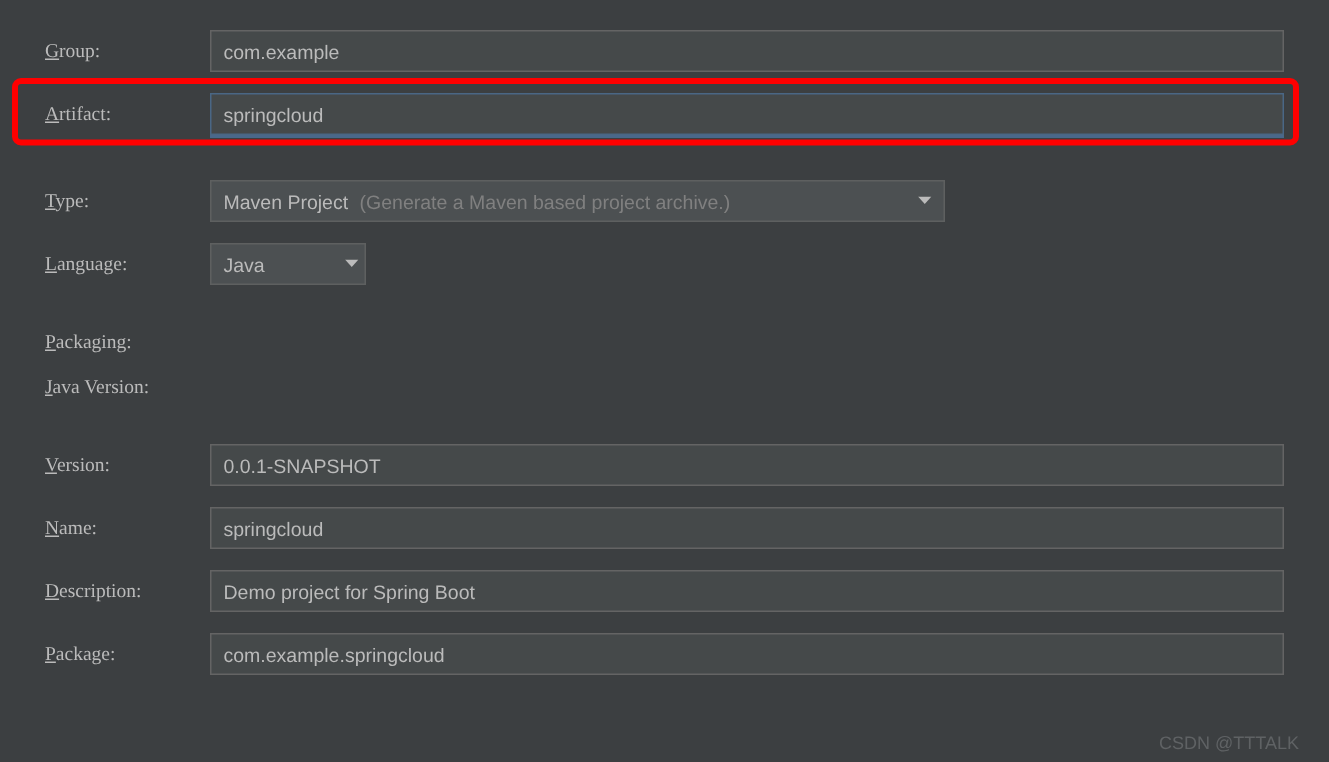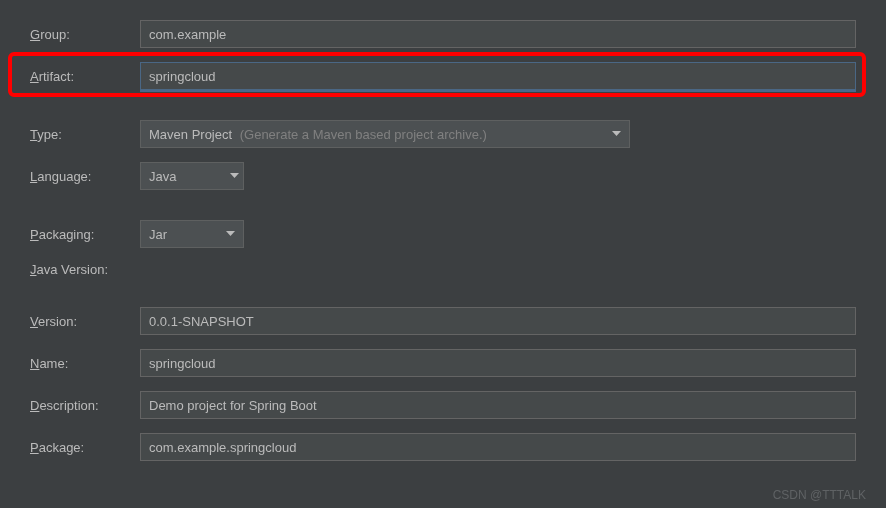--- a/index.html
+++ b/index.html
@@ -19,20 +19,21 @@
       position: relative;
     }
     .form-row {
       display: flex;
       align-items: center;
       margin-bottom: 14px;
     }
     .label-col {
       width: 110px;
       flex-shrink: 0;
+      font-family: Liberation Serif, serif;
     }
     .label-col .underline {
       text-decoration: underline;
     }
     .input-text {
       flex: 1;
       background-color: #45494a;
       border: 1px solid #646464;
       color: #bbbbbb;
       padding: 3px 8px;
@@ -142,28 +143,20 @@
           <path d="M0 0 L9 0 L4.5 5 Z" fill="#bbbbbb"></path>
         </svg>
     </span>
   </div>
 </div>
 
 <div class="spacer"></div>
 
 <div class="form-row">
   <div class="label-col"><span class="underline">P</span><span>ackaging:</span></div>
-  <div class="select-box small-select">
-    <span>Jar</span>
-    <span class="chevron-down">
-      <svg width="9" height="6" viewBox="0 0 9 6">
-          <path d="M0 0 L9 0 L4.5 5 Z" fill="#bbbbbb"></path>
-        </svg>
-    </span>
-  </div>
 </div>
 
 <div class="form-row">
   <div class="label-col"><span class="underline">J</span><span>ava Version:</span></div>
 </div>
 
 <div class="spacer"></div>
 
 <div class="form-row">
   <div class="label-col"><span class="underline">V</span><span>ersion:</span></div>

